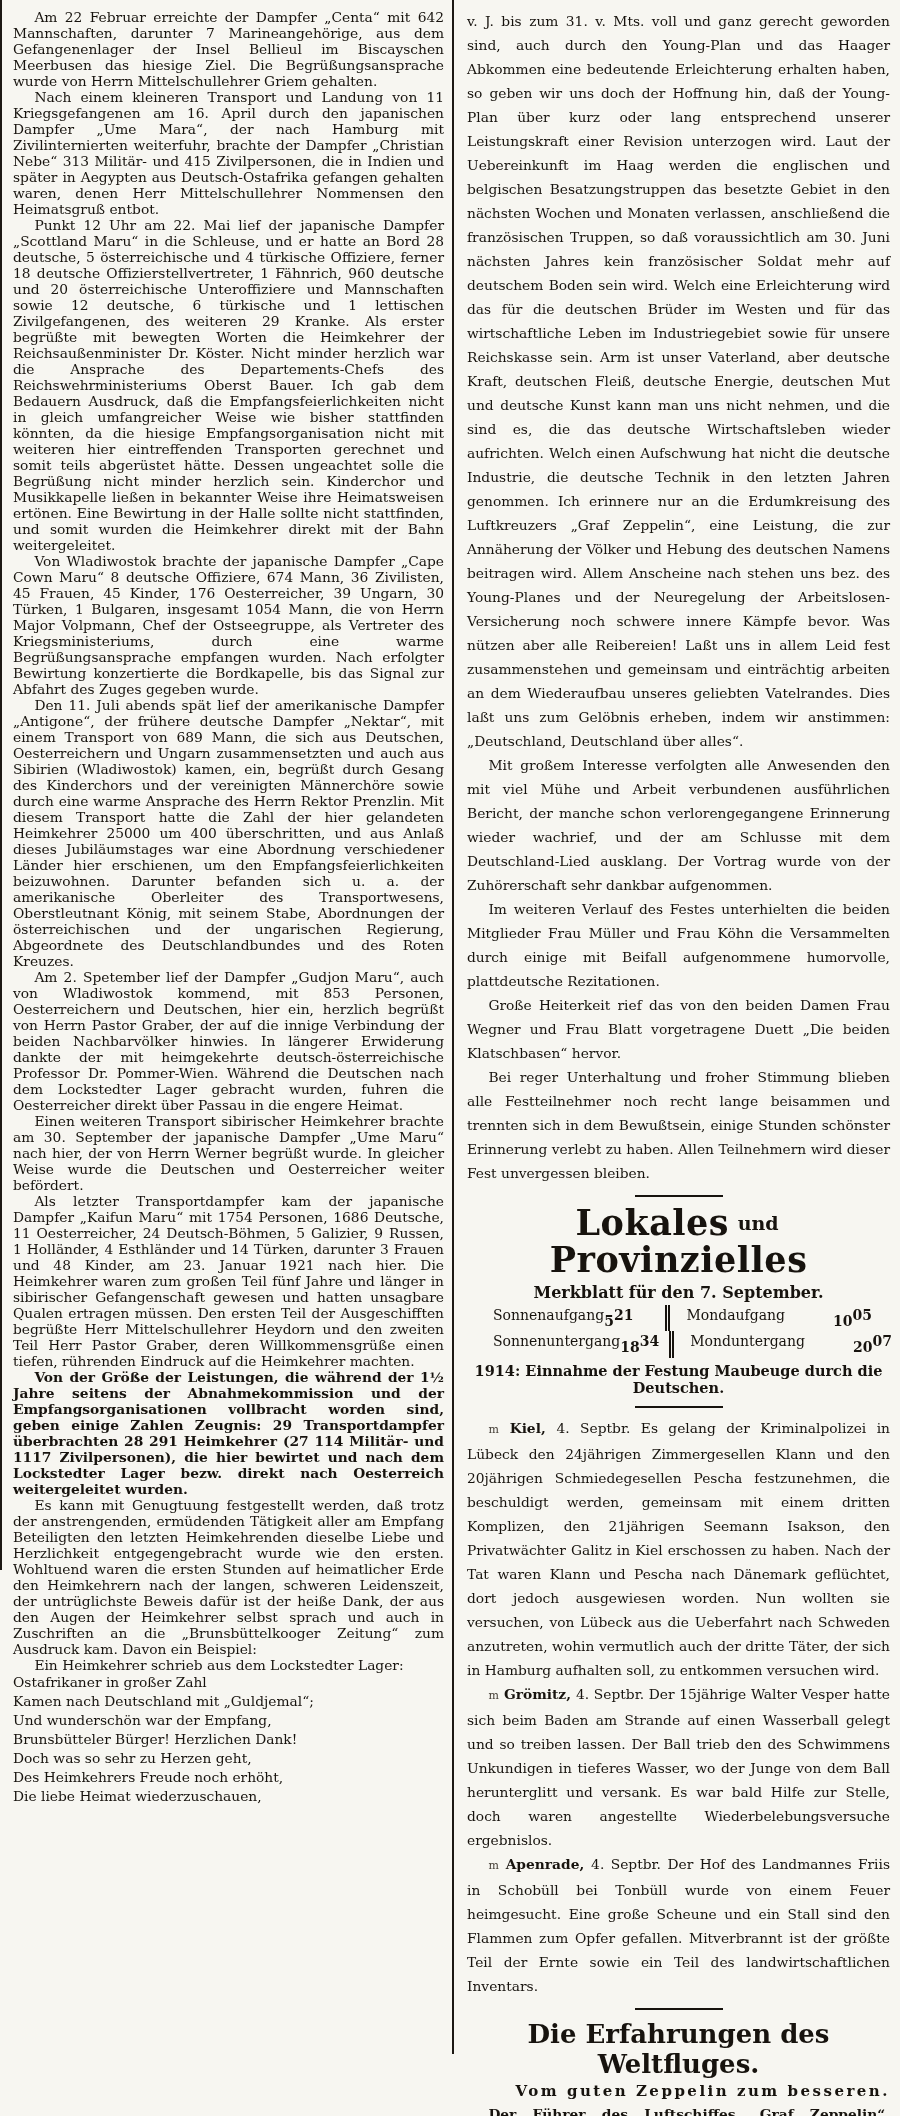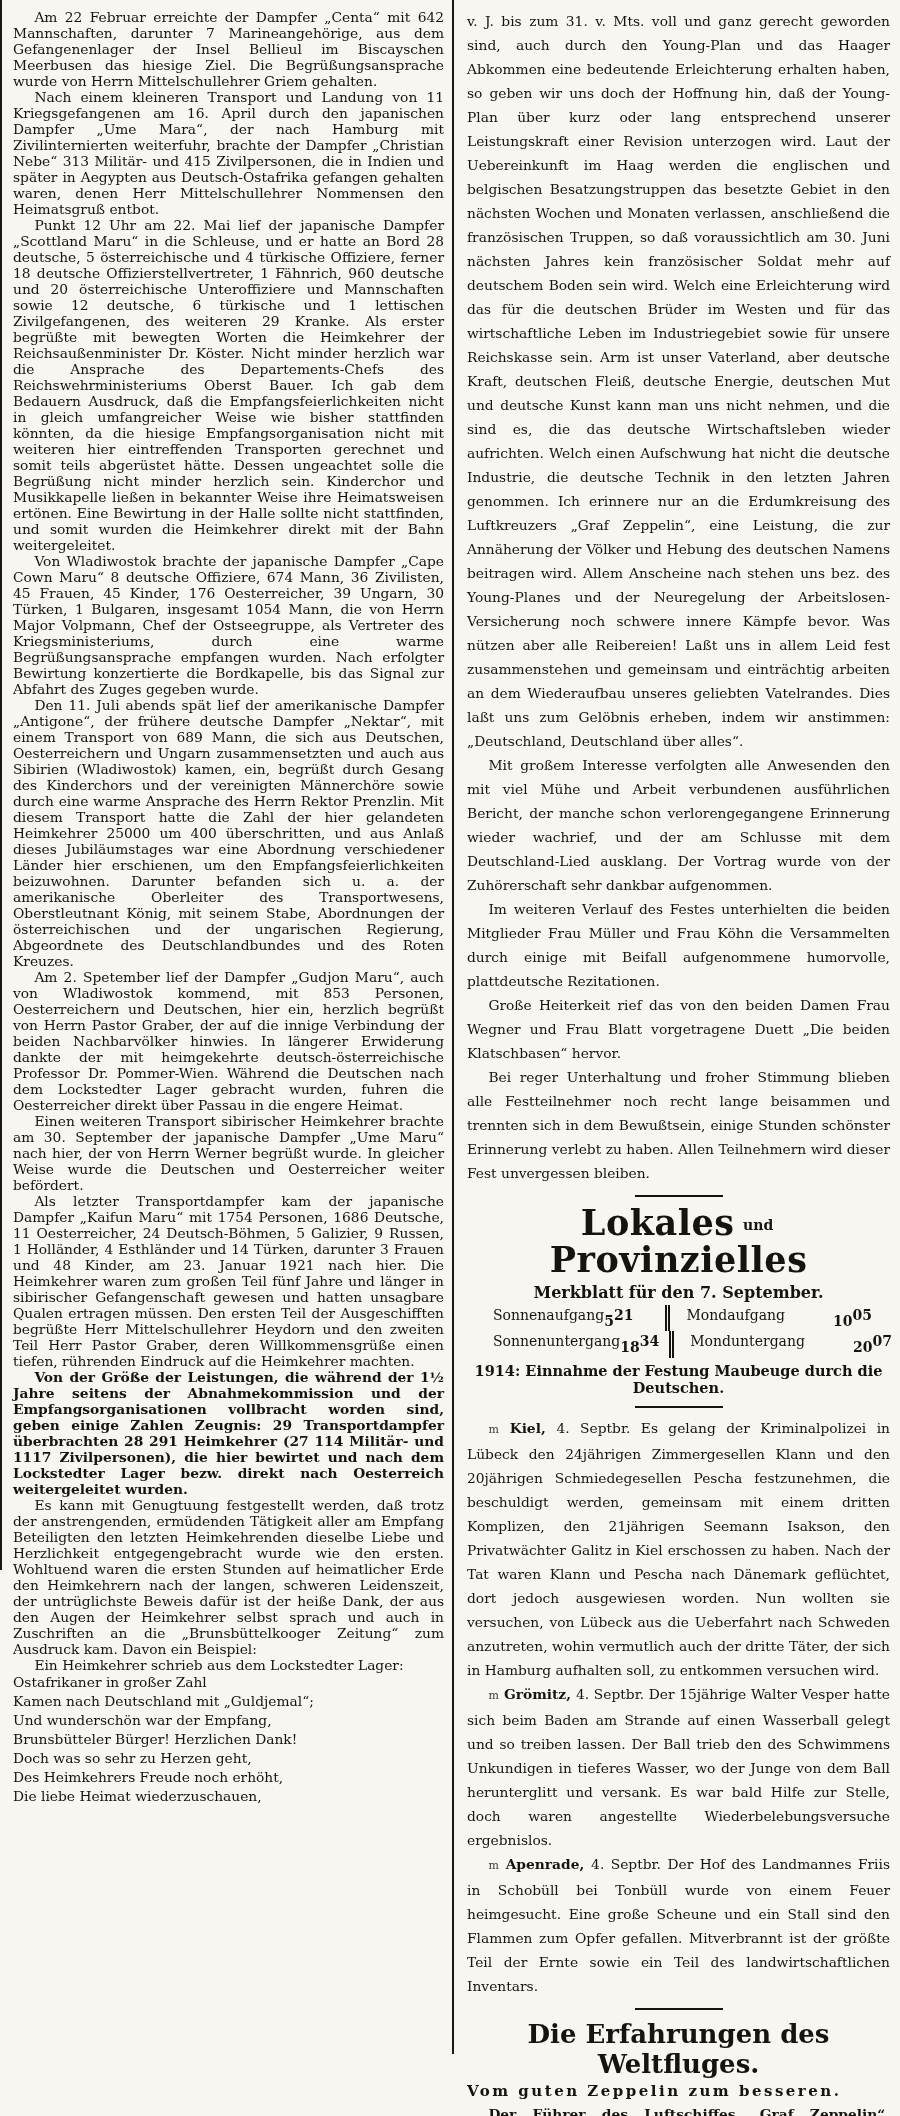--- a/index.html
+++ b/index.html
@@ -14,33 +14,33 @@
   #col-left{left:13px;width:431px;}
   #col-right{left:467px;width:423px;}
   .para{margin:0;text-align:justify;text-indent:1.55em;font-size:13.8px;line-height:16px;}
   #col-right .para{line-height:24px;}
   .bold{font-weight:700;}
   .noindent{text-indent:0;}
   .verse{margin:0;font-size:13.8px;line-height:19px;text-align:left;}
   .rule{width:88px;border-top:2px solid #17130e;margin:10px auto 8px;}
   .masthead{text-align:center;font-weight:700;margin:4px 0 3px;line-height:1.05;}
   .masthead-word{font-size:35px;letter-spacing:0.5px;}
-  .masthead-und{font-size:14px;padding:0 3px;vertical-align:5px;}
+  .masthead-und{font-size:19px;padding:0 3px;vertical-align:5px;}
   .subtitle-bold{text-align:center;font-weight:700;font-size:16px;margin:4px 0 3px;}
   .almanac{font-size:14px;margin:1px 0 3px;}
   .almanac-row{display:flex;line-height:21px;}
   .almanac-cell{flex:1;display:flex;padding:0 10px 0 26px;}
   .almanac-cell.right-cell{border-left:5px double #17130e;padding-left:16px;padding-right:18px;gap:48px;}
   .almanac-value{font-weight:700;}
   .almanac-sup{font-size:14px;font-weight:700;}
   .event-line{text-align:center;font-weight:700;font-size:14.5px;margin:4px 0 1px;}
   .news-marker{font-size:11px;color:#403a32;}
   .news-place{font-weight:700;}
   .article-title{text-align:center;font-weight:700;font-size:26px;margin:9px 0 3px;}
-  .article-subtitle{text-align:left;font-weight:700;font-size:15px;letter-spacing:2.5px;margin:0 0 2px;}
+  .article-subtitle{text-align:right;font-weight:700;font-size:15px;letter-spacing:2.5px;margin:0 0 2px;}
   .photo-frame{margin:8px 2px 4px;border:2px solid #14110d;background:#edebe4;padding:5px;}
   .photo-frame svg{display:block;width:100%;height:auto;}
   .caption{text-align:center;font-weight:700;font-size:10px;line-height:1.3;margin:5px auto 7px;max-width:93%;}
 </style>
 </head>
 <body>
 
 <div class="edge-left"></div>
 <div class="col-divider"></div>
 <div class="col" id="col-left">

